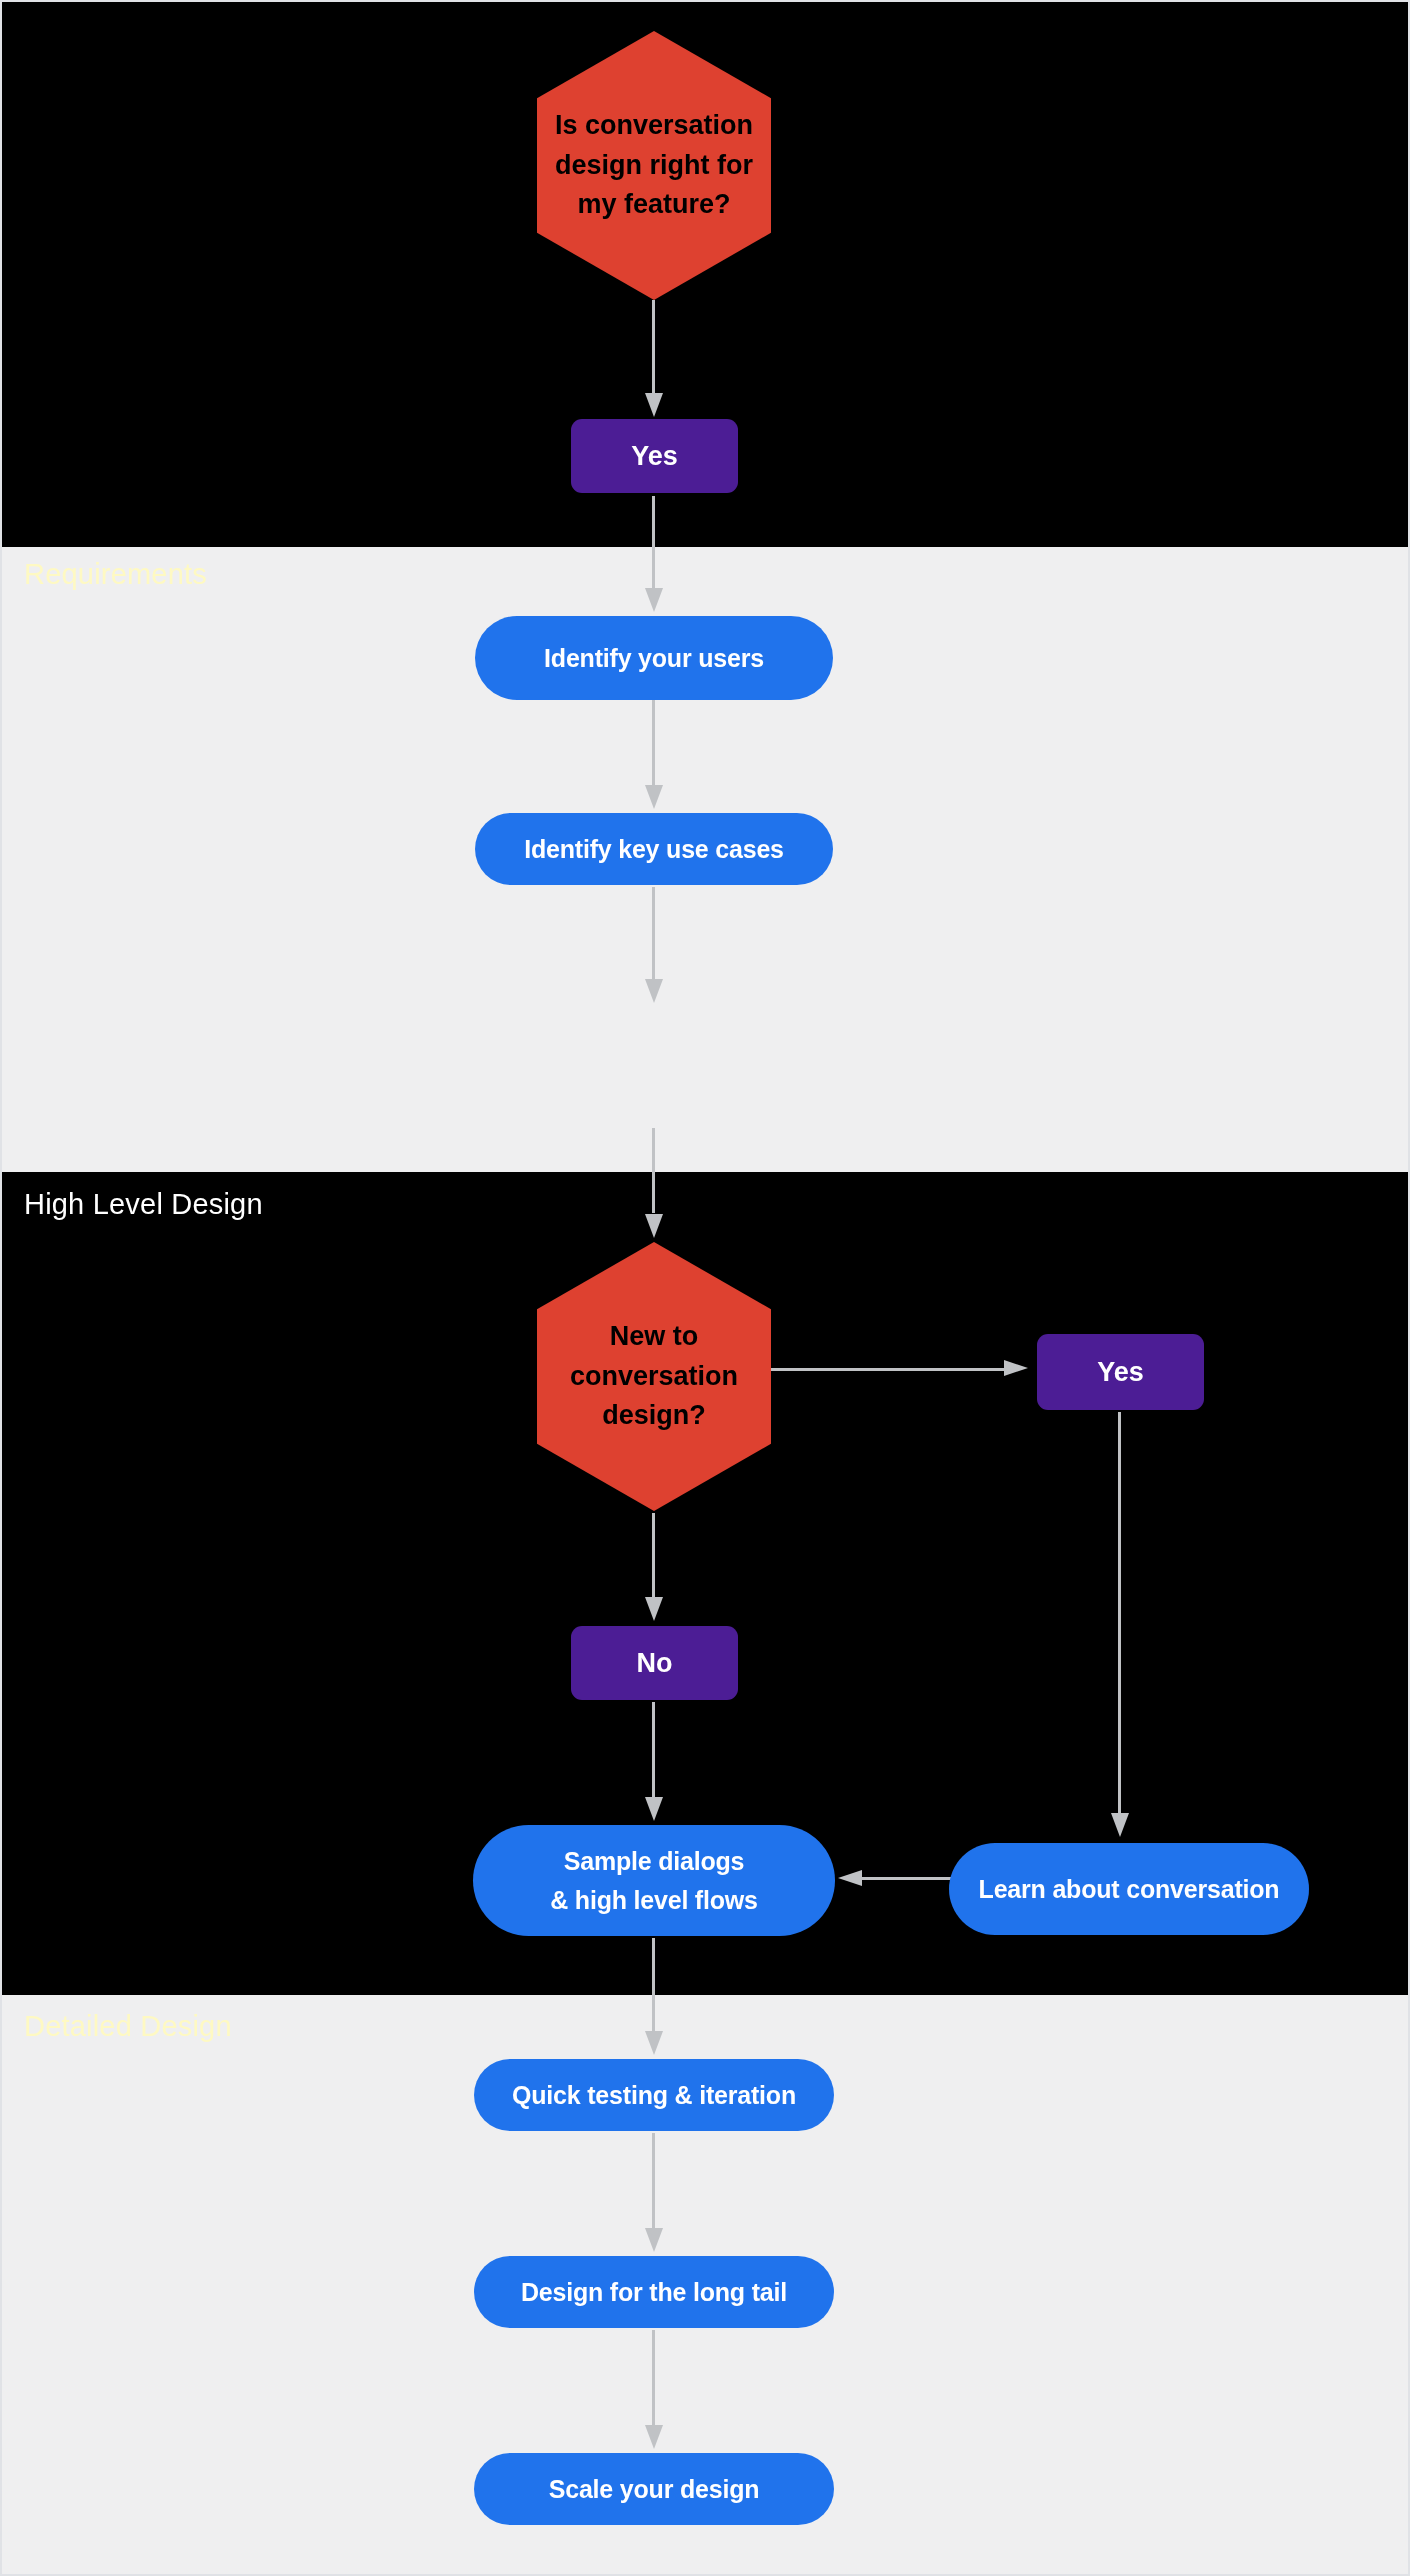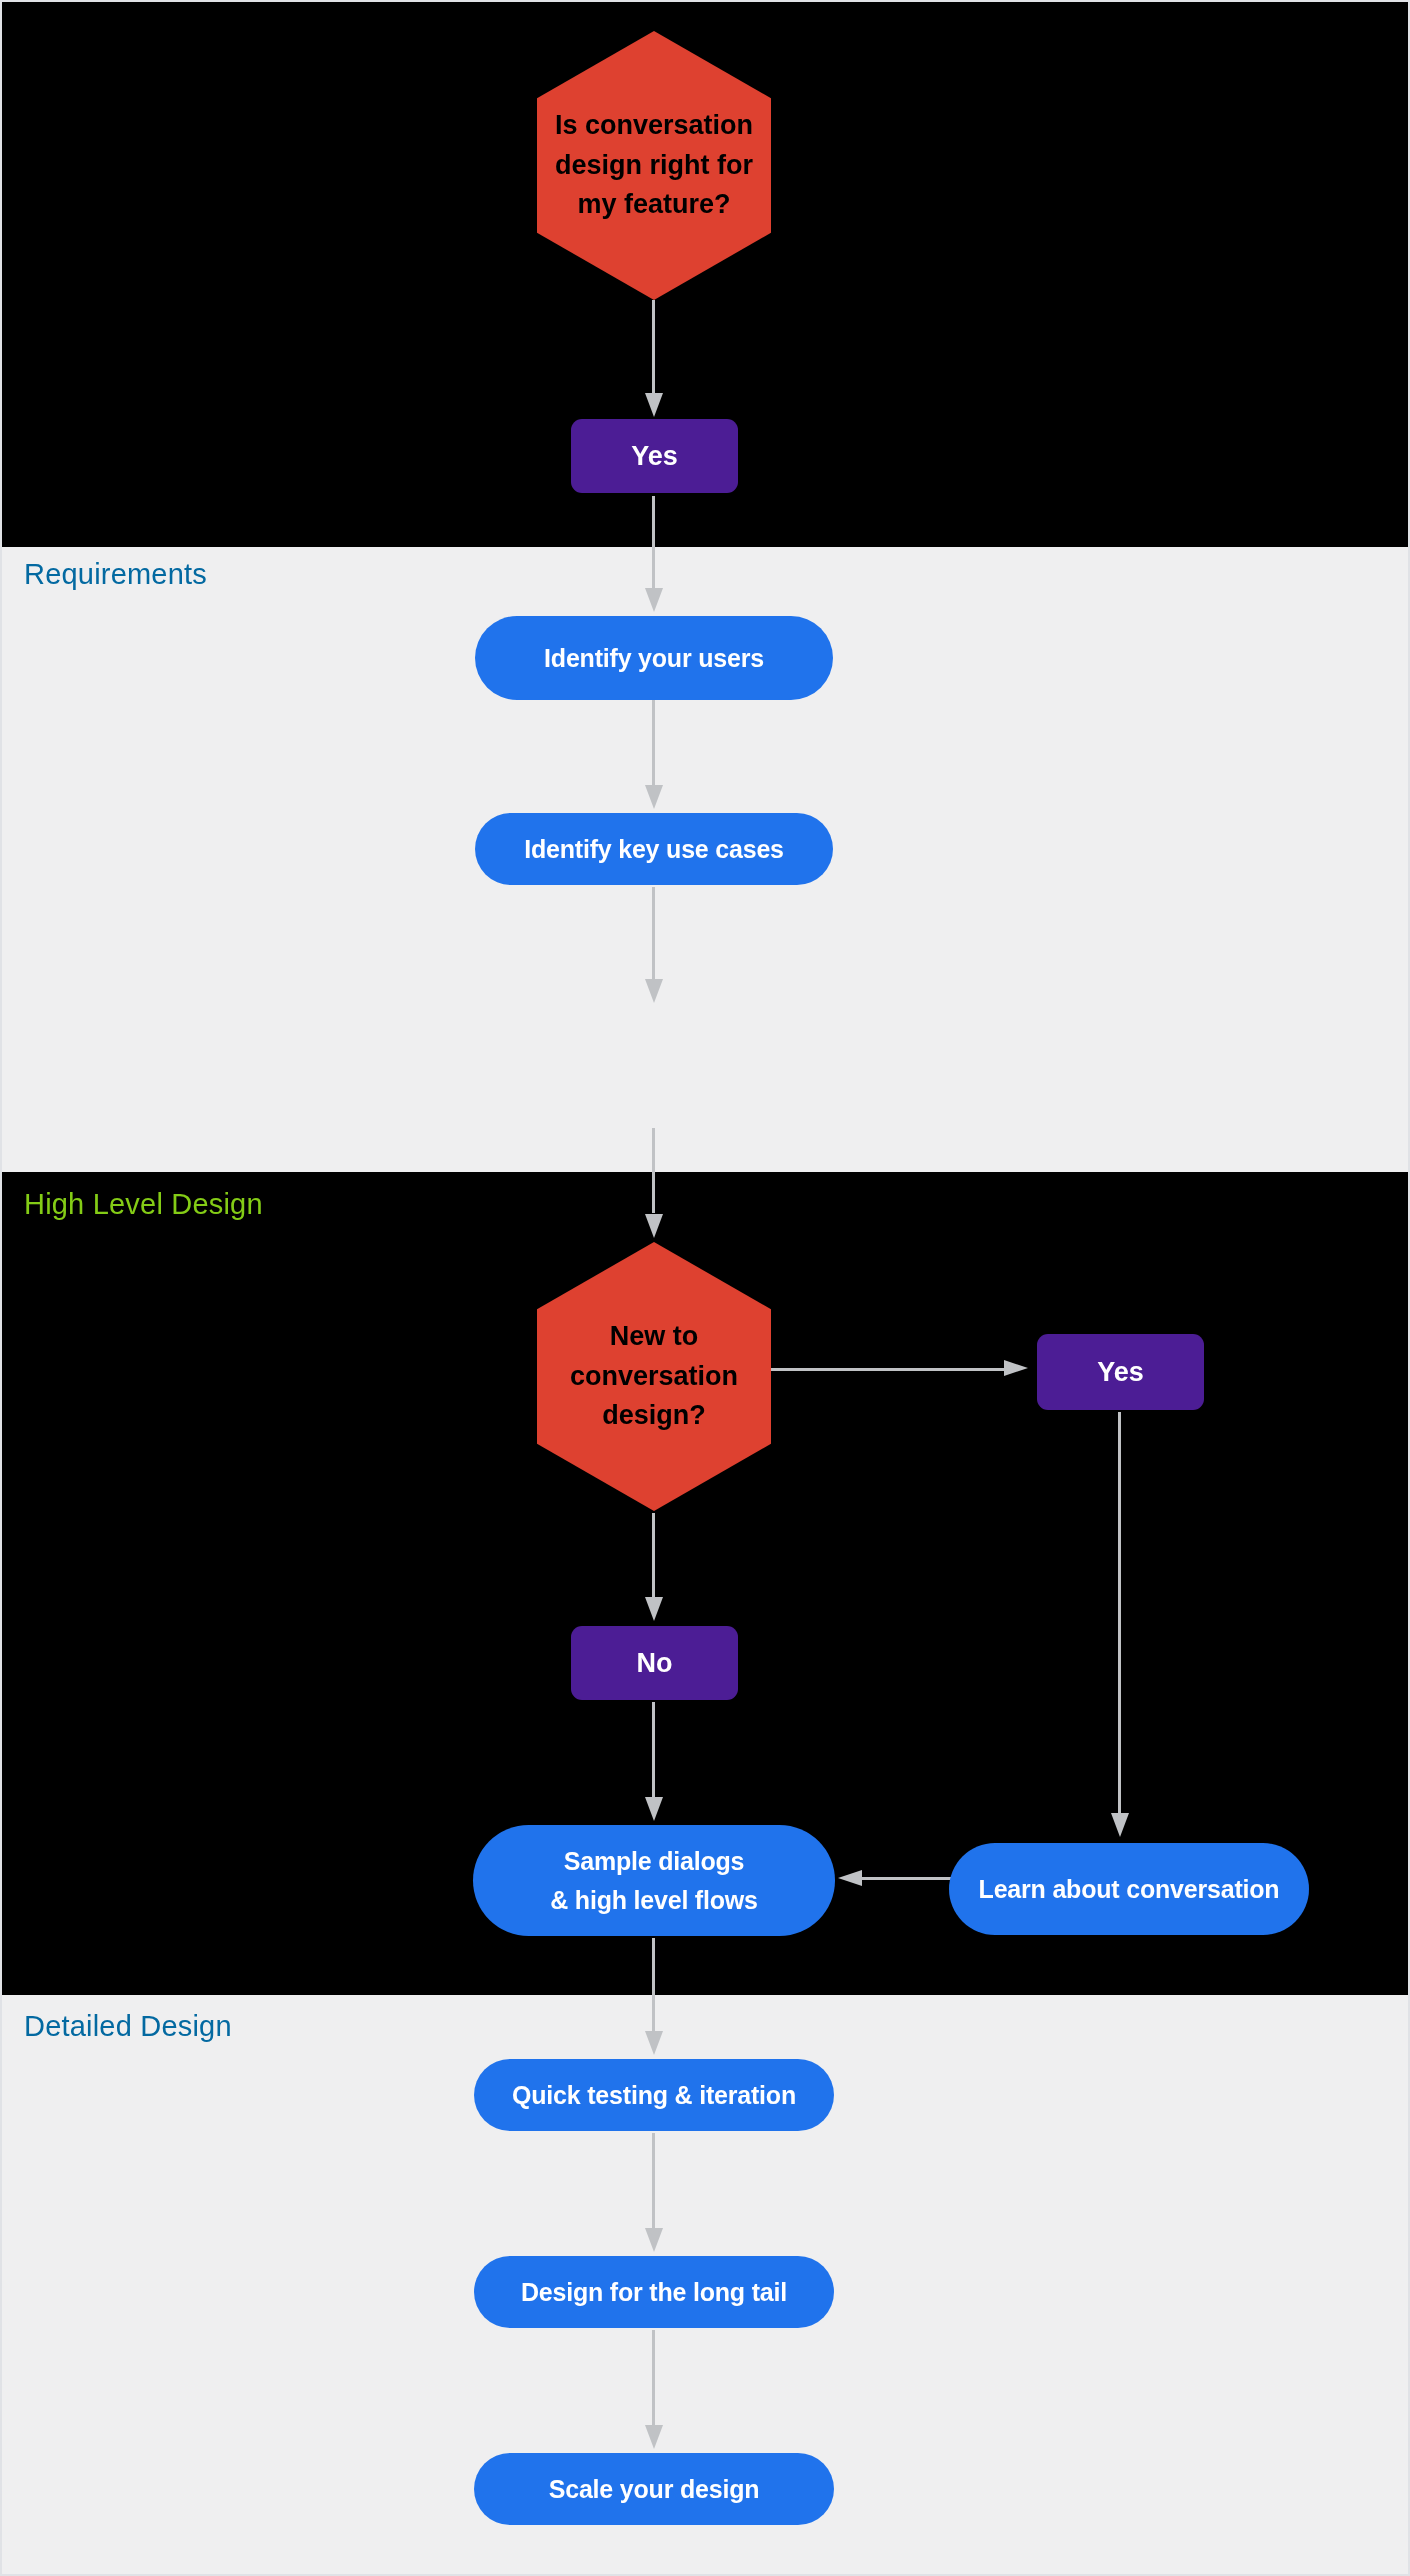--- a/index.html
+++ b/index.html
@@ -7,22 +7,22 @@
     position:relative; width:1410px; height:2576px; overflow:hidden;
     font-family:"Liberation Sans", sans-serif; background:#000;
   }
   .band { position:absolute; left:0; width:1410px; }
   .band.dark  { background:#000000; }
   .band.light { background:#EFEFF0; }
   .section-label {
     position:absolute; left:24px; font-size:29px; letter-spacing:0.2px;
     line-height:1.2; white-space:nowrap;
   }
-  .section-label.on-light { color:#0369a1; }
-  .section-label.on-dark  { color:#84cc16; }
+  .section-label.on-light { color:#fef9c3; }
+  .section-label.on-dark  { color:#ffffff; }
   .hex {
     position:absolute; display:flex; flex-direction:column; align-items:center;
     justify-content:center; background:#DE4130; color:#000000;
     clip-path:polygon(50% 0%, 100% 25%, 100% 75%, 50% 100%, 0% 75%, 0% 25%);
     font-size:27px; font-weight:bold; line-height:1.48; text-align:center;
   }
   .pill {
     position:absolute; display:flex; flex-direction:column; align-items:center;
     justify-content:center; background:#2073EC; color:#fff; border-radius:927px;
     font-size:25px; font-weight:bold; letter-spacing:-0.2px; line-height:1.55;

